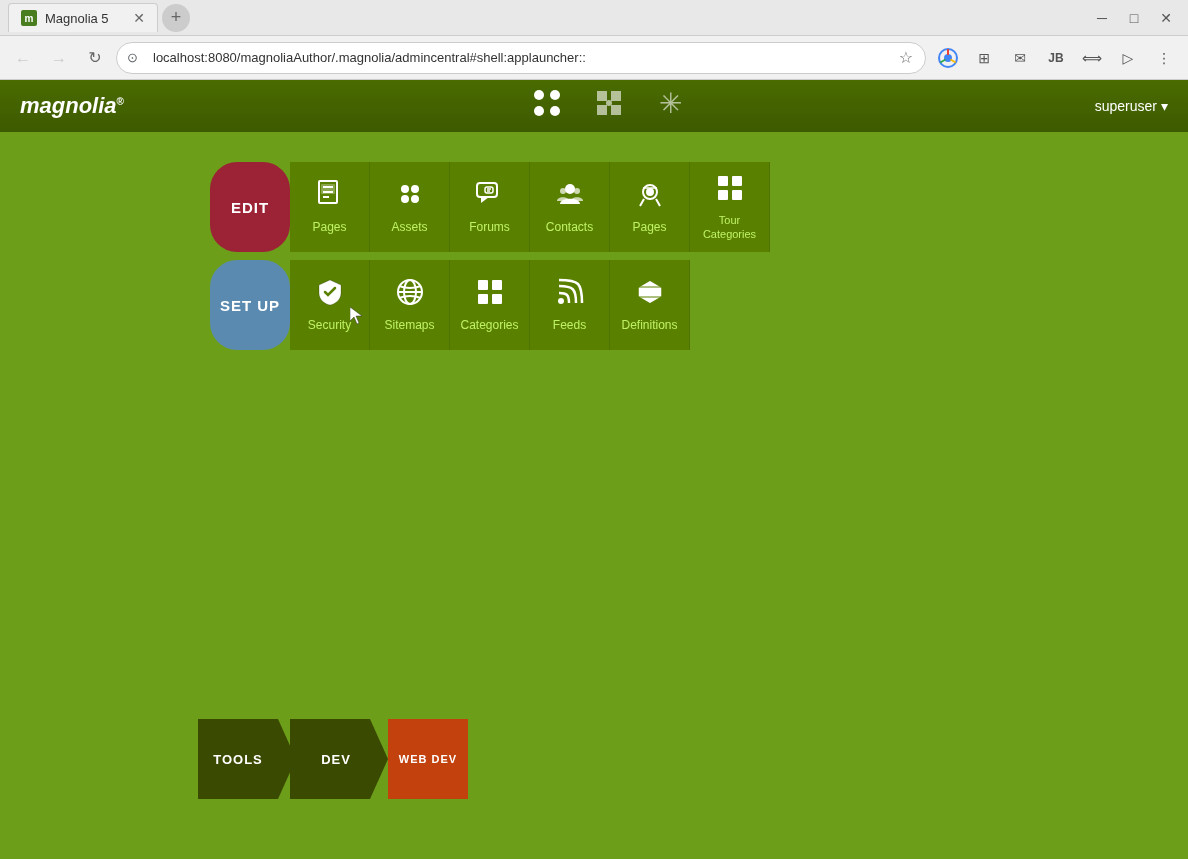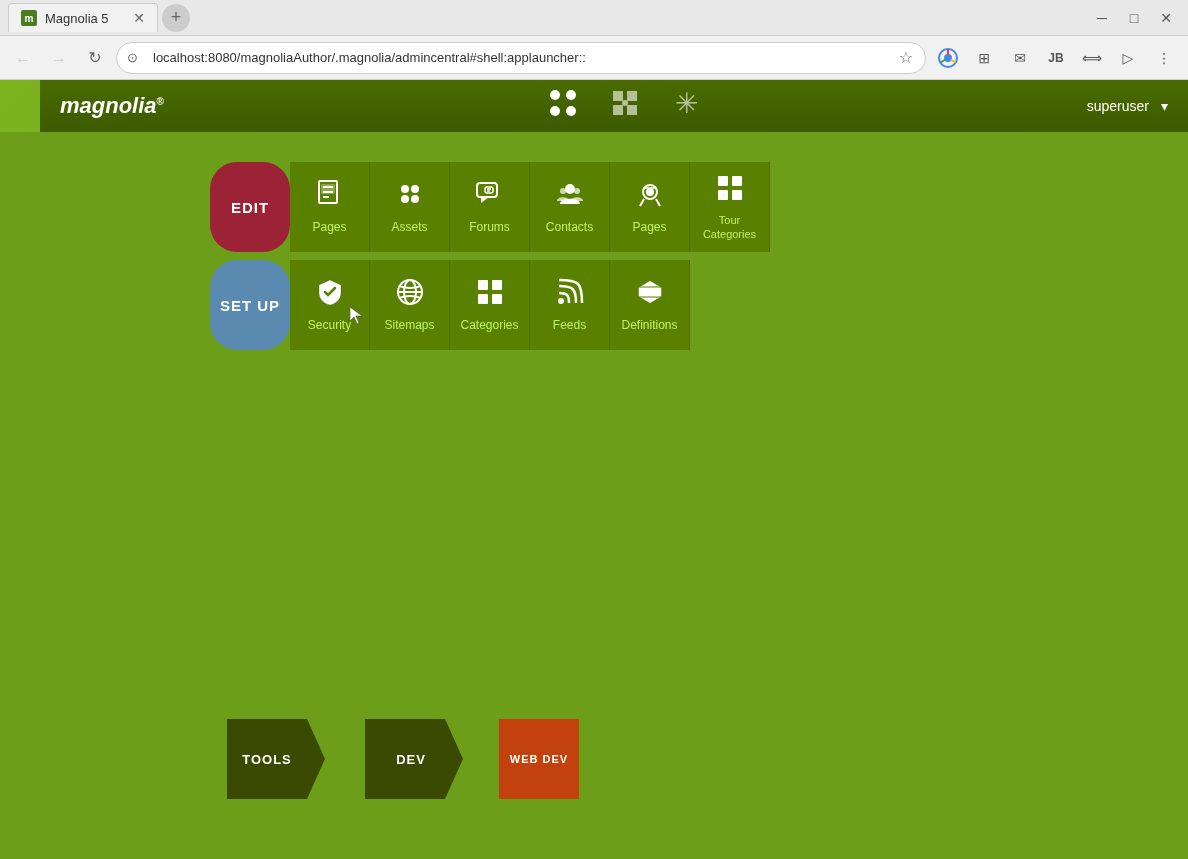--- a/index.html
+++ b/index.html
@@ -175,21 +175,20 @@
     }
 
     
     .app-topbar {
       background: #3d5a00;
       background: linear-gradient(to bottom, #4a6b00, #3d5a00);
       height: 52px;
       display: flex;
       align-items: center;
       padding: 0 20px;
-      margin-left: 40px;
     }
 
     .magnolia-logo {
       color: white;
       font-size: 22px;
       font-weight: bold;
       font-style: italic;
     }
 
     .magnolia-logo sup {
@@ -213,21 +212,21 @@
     .topbar-icon.active {
       color: white;
     }
 
     .topbar-user {
       color: white;
       font-size: 14px;
       cursor: pointer;
       display: flex;
       align-items: center;
-      gap: 12px;
+      gap: 4px;
       text-align: right;
     }
 
     
     .app-main {
       background: #6d9e1a;
       height: calc(100% - 52px);
       position: relative;
       overflow: hidden;
     }
@@ -296,24 +295,23 @@
       color: #bef264;
       font-size: 12px;
       text-align: center;
       line-height: 1.2;
     }
 
     
     .bottom-sections {
       position: absolute;
       bottom: 60px;
-      left: 227px;
+      left: 198px;
       display: flex;
       align-items: flex-start;
-      gap: 36px;
     }
 
     .bottom-label {
       width: 80px;
       height: 80px;
       display: flex;
       align-items: center;
       justify-content: center;
       font-size: 13px;
       font-weight: bold;
@@ -610,21 +608,21 @@
           </div>
         </div>
 
       </div>
 
       <div class="bottom-sections">
         <div class="bottom-label tools" style="position:relative;">
           <span>TOOLS</span>
           <div class="arrow-decoration"></div>
         </div>
-        <div class="bottom-label dev" style="position:relative;margin-left:22px;padding-left:12px;">
+        <div class="bottom-label dev" style="position:relative;margin-left:12px;padding-left:12px;">
           <span>DEV</span>
           <div class="arrow-decoration"></div>
         </div>
         <div class="bottom-label webdev" style="margin-left:18px;">
           <span style="font-size:11px;">WEB DEV</span>
         </div>
       </div>
 
     </div>
   </div>

